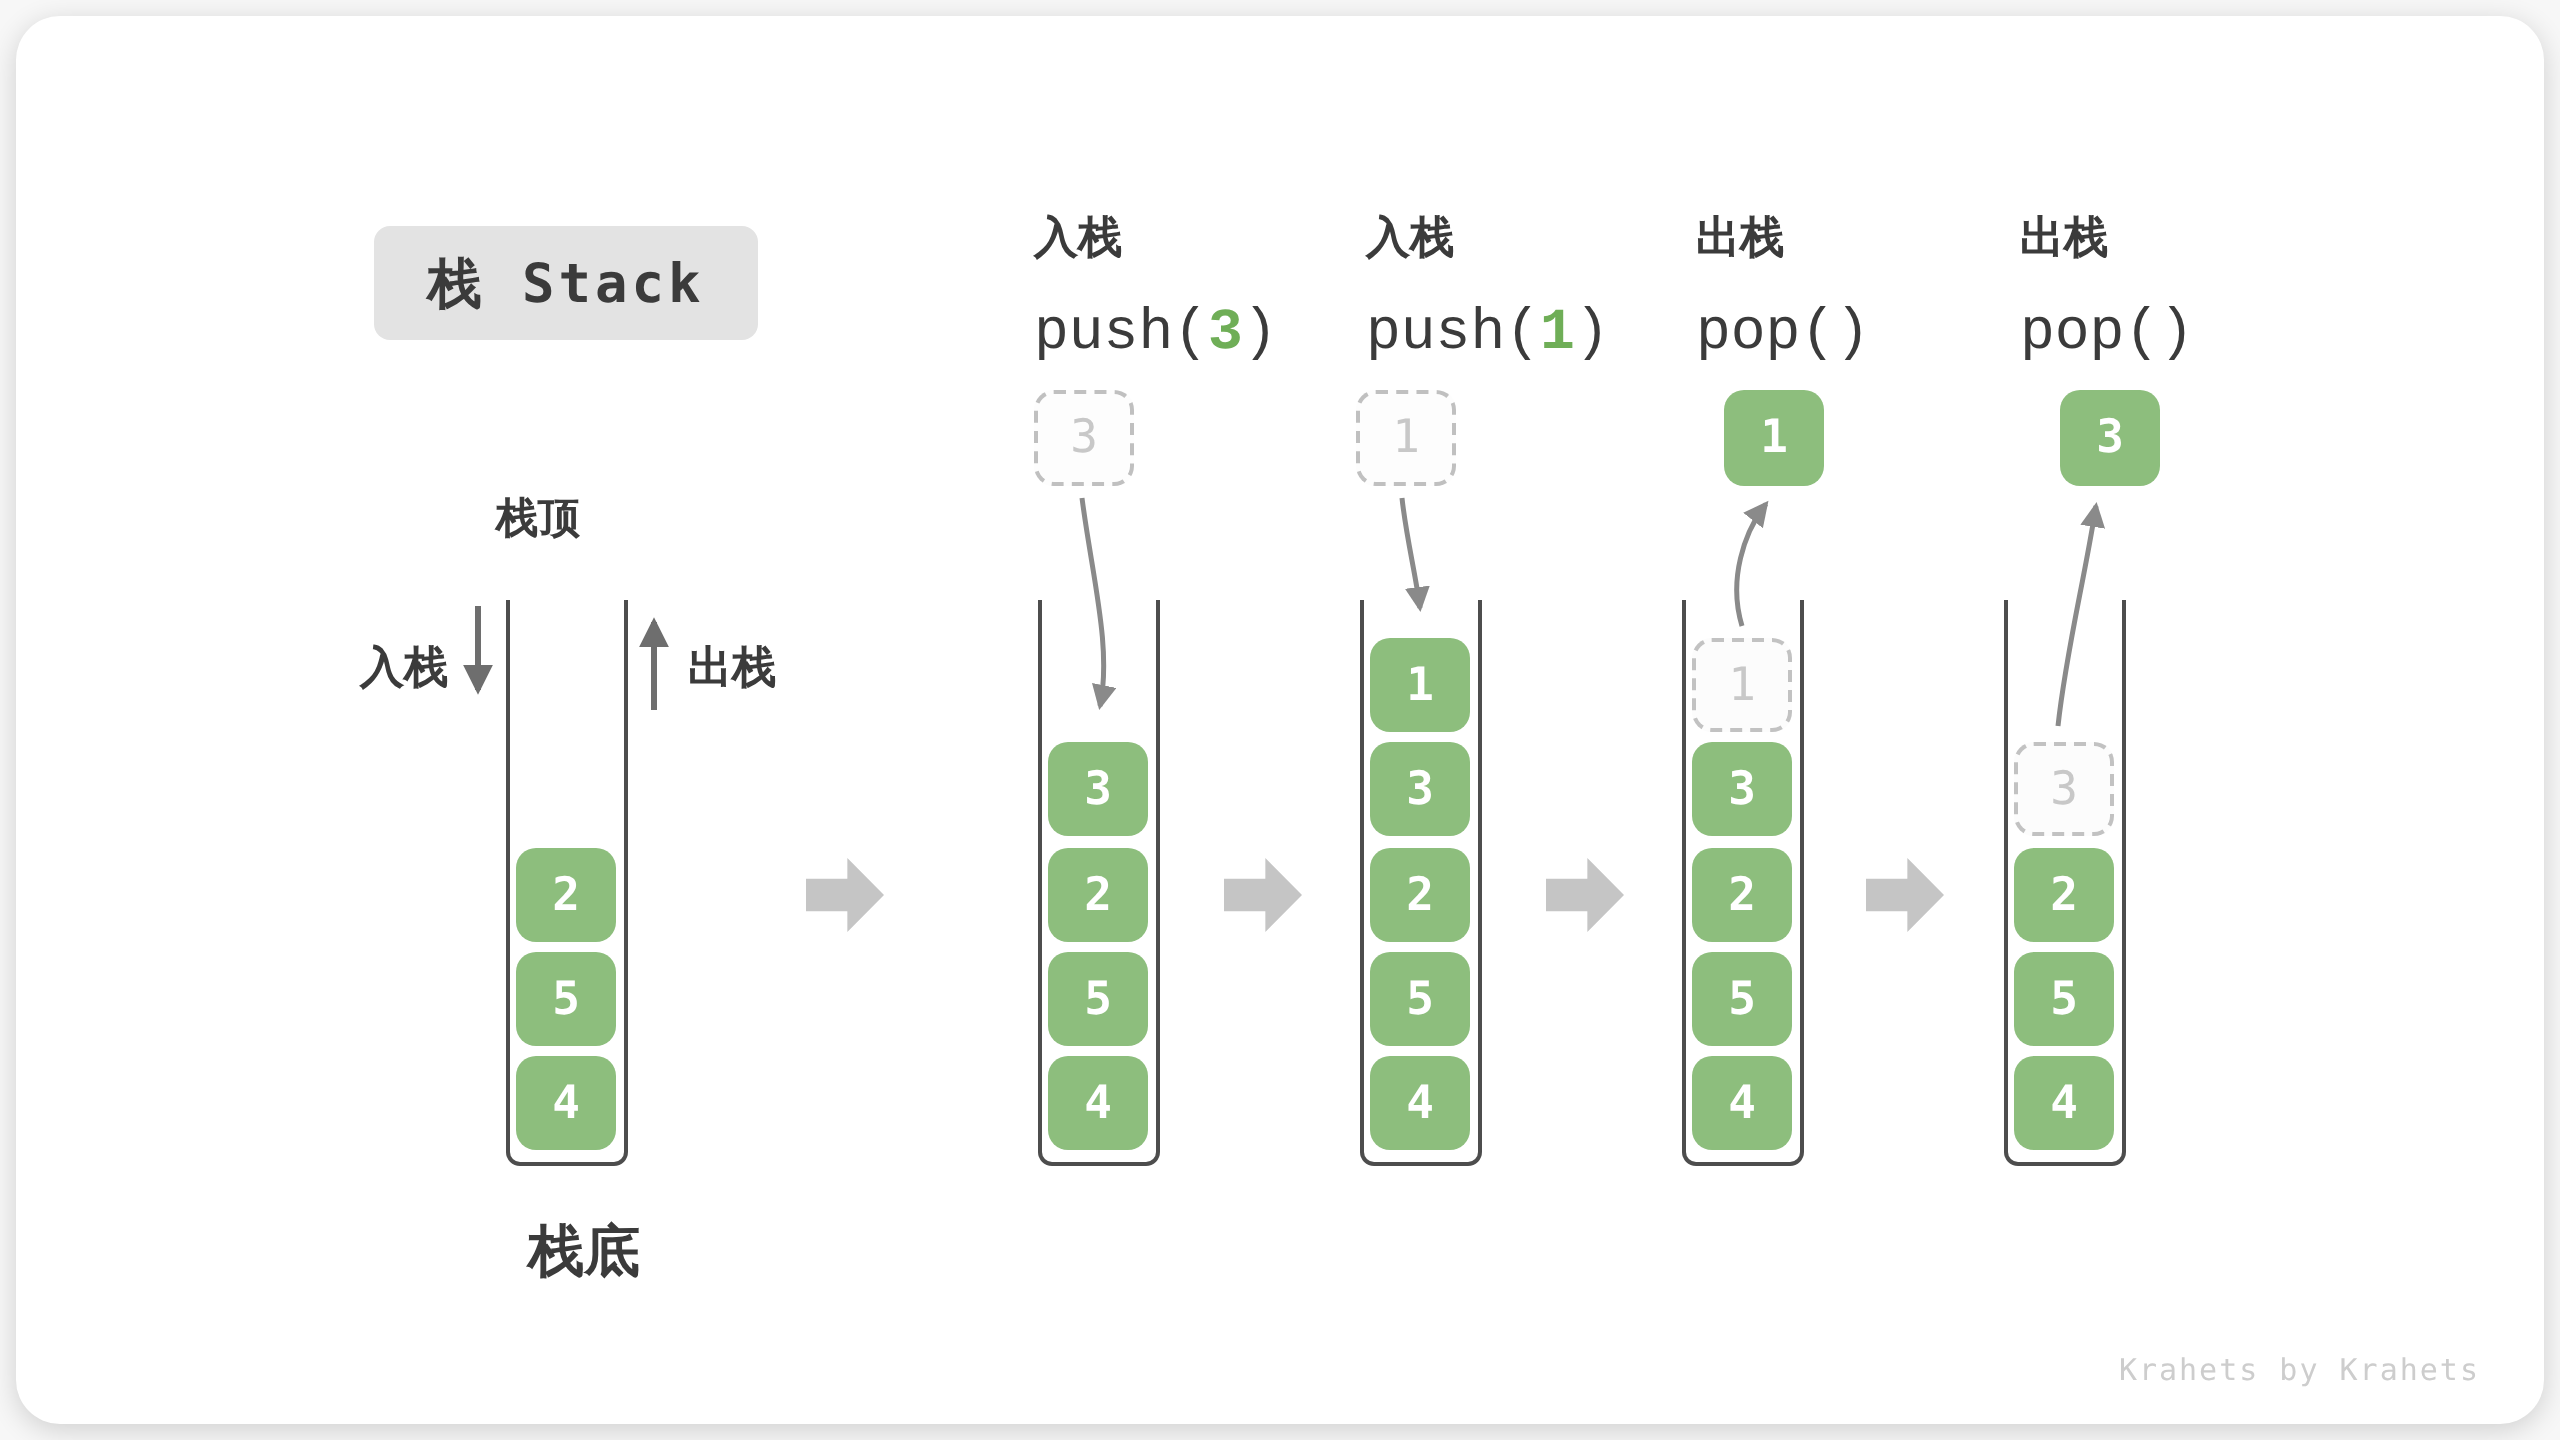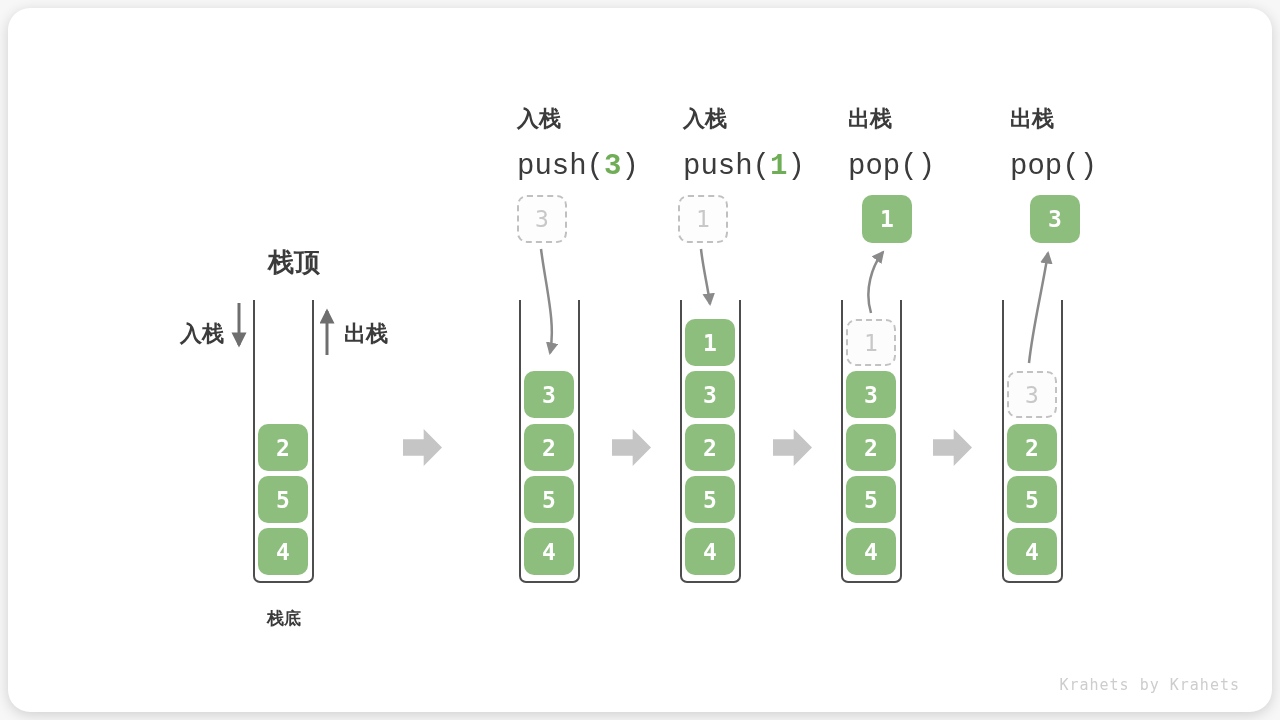--- a/index.html
+++ b/index.html
@@ -27,38 +27,39 @@
     font-family:"DejaVu Sans Mono",monospace;font-size:23px;font-weight:700;box-sizing:border-box;}
   .cell.dashed{background:#fcfcfc;border:2px dashed #c2c2c2;color:#c8c8c8;font-weight:500;}
   
   .float-box{position:absolute;width:50px;height:48px;border-radius:10px;box-sizing:border-box;
     display:flex;align-items:center;justify-content:center;
     font-family:"DejaVu Sans Mono",monospace;font-size:23px;font-weight:700;}
   .float-box.dashed{background:#fdfdfd;border:2px dashed #c0c0c0;color:#c8c8c8;font-weight:500;}
   .float-box.solid{background:#8dbe7d;color:#ffffff;}
   
   .lbl{position:absolute;color:#3b3b3b;font-weight:700;}
-  .lbl-top{left:248px;top:245px;width:72px;text-align:right;font-size:26px;}
-  .lbl-bottom{left:248px;top:607px;width:72px;text-align:center;font-size:17px;}
+  .lbl-top{left:248px;top:245px;width:72px;text-align:left;font-size:21px;}
+  .lbl-bottom{left:248px;top:607px;width:72px;text-align:right;font-size:28px;}
   .lbl-push{left:172px;top:319px;width:52px;text-align:right;font-size:22px;}
   .lbl-pop{left:344px;top:319px;width:52px;text-align:left;font-size:22px;}
   
   .block-arrow{position:absolute;top:429px;width:39px;height:37px;background:#c5c5c5;
     clip-path:polygon(0 28%,53% 28%,53% 0,100% 50%,53% 100%,53% 72%,0 72%);}
   
   .watermark{position:absolute;right:40px;top:676px;color:#cdcdcd;
     font-family:"DejaVu Sans Mono",monospace;font-size:15px;letter-spacing:1px;}
   svg#arrows{position:absolute;left:0;top:0;pointer-events:none;}
 </style>
 </head>
 <body>
 
 <div id="stage">
   <div id="card"></div>
 
+  <div class="title-chip">栈 Stack</div>
 
   <div class="lbl lbl-top">栈顶</div>
   <div class="lbl lbl-bottom">栈底</div>
   <div class="lbl lbl-push">入栈</div>
   <div class="lbl lbl-pop">出栈</div>
 
   <div id="columns">
       <div class="stack" style="left: 253px; top: 300px; height: 283px;"></div>
       <div class="cell" style="left: 258px; top: 424px;">2</div>
       <div class="cell" style="left: 258px; top: 476px;">5</div>

